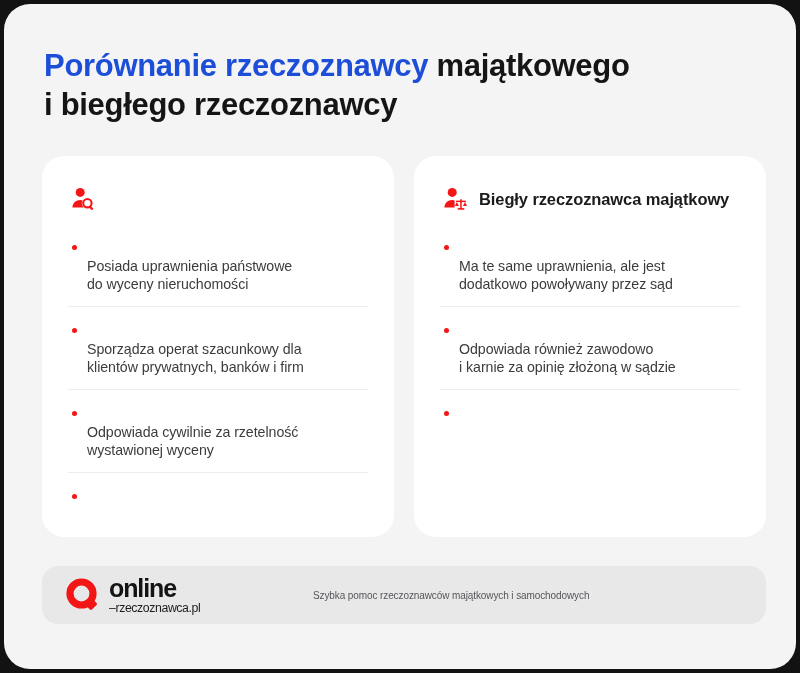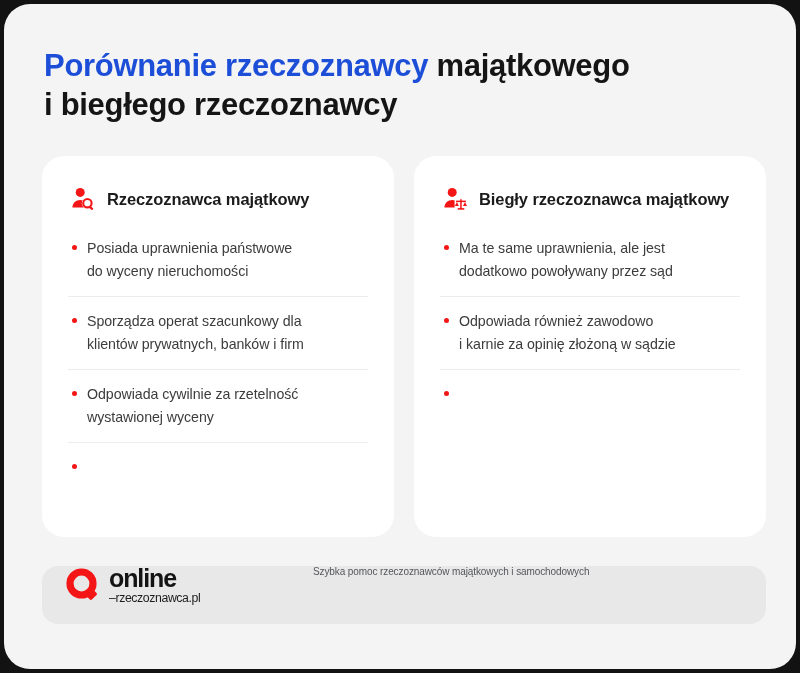--- a/index.html
+++ b/index.html
@@ -92,37 +92,38 @@
   .dot {
     flex: 0 0 auto;
     width: 5px;
     height: 5px;
     border-radius: 50%;
     background: #f41616;
     margin-top: 8px;
   }
   .item-text {
     font-size: 14.2px;
-    line-height: 23px;
+    line-height: 18px;
     color: #3c3c3c;
     letter-spacing: -0.05px;
     white-space: pre-line;
+    margin-top: 20px;
   }
 
   
   .footer {
     position: absolute;
     left: 38px;
     top: 562px;
     width: 724px;
     height: 58px;
     background: #e8e8e8;
     border-radius: 16px;
     display: flex;
-    align-items: flex-start;
+    align-items: center;
     box-sizing: border-box;
     padding: 0 24px;
   }
   .logo {
     display: flex;
     align-items: center;
     gap: 9px;
   }
   .logo-text { line-height: 1; }
   .logo-name {
@@ -163,21 +164,20 @@
 
       <div class="card">
         <div class="card-head">
           <svg class="ic" width="26" height="26" viewBox="0 0 26 26">
             <circle cx="10.2" cy="6.4" r="4.5" fill="#f41616"></circle>
             <path d="M2.4 21.5c0-4.6 3.5-7.6 7.8-7.6s7.8 3 7.8 7.6z" fill="#f41616"></path>
             <circle cx="17.4" cy="17.2" r="5.6" fill="#ffffff"></circle>
             <circle cx="17.4" cy="17.2" r="4.2" fill="none" stroke="#f41616" stroke-width="2.1"></circle>
             <rect x="20.2" y="19.7" width="4.6" height="2.2" rx="1.1" fill="#f41616" transform="rotate(42 20.2 19.7)"></rect>
           </svg>
-          <span class="card-title">Rzeczoznawca majątkowy</span>
         </div>
         <div class="items">
           <div class="item">
             <span class="dot"></span>
             <span class="item-text">Posiada uprawnienia państwowe
 do wyceny nieruchomości</span>
           </div>
           <div class="item">
             <span class="dot"></span>
             <span class="item-text">Sporządza operat szacunkowy dla

